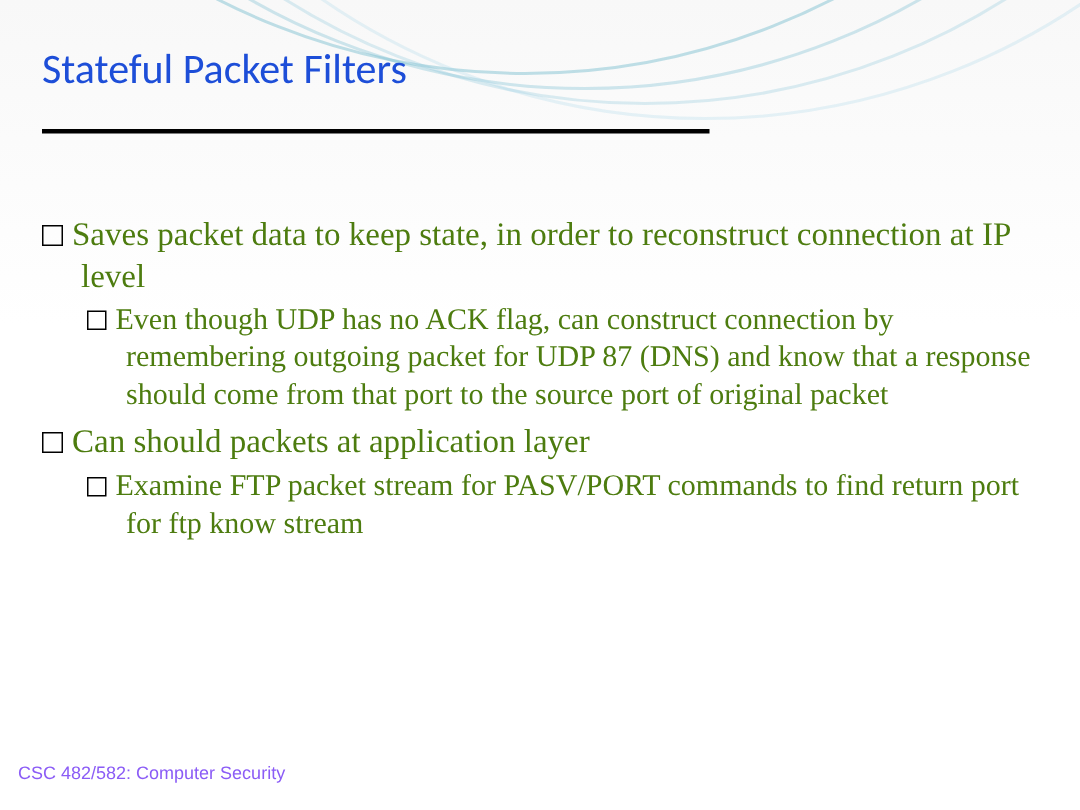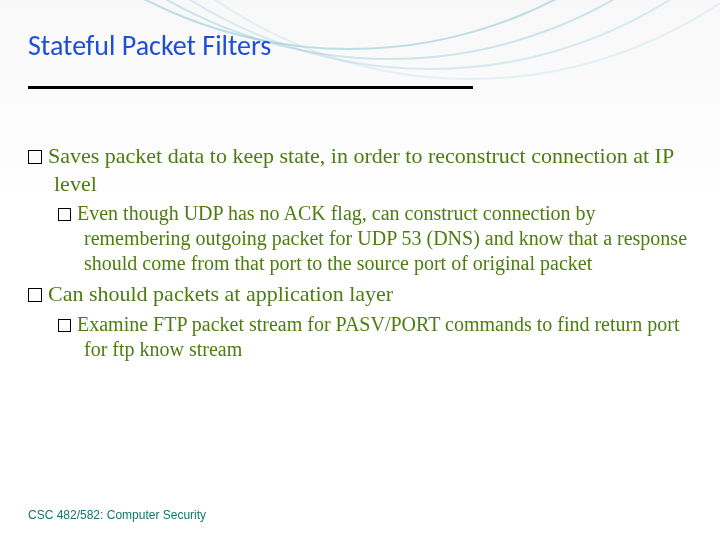--- a/index.html
+++ b/index.html
@@ -77,45 +77,45 @@
     margin-right: 6px;
     vertical-align: -1px;
   }
   .bullet-box.small {
     width: 13px;
     height: 13px;
   }
   .footer {
     position: absolute;
     bottom: 18px;
-    left: 28px;
+    left: 12px;
     font-size: 12px;
     font-family: Arial, sans-serif;
-    color: #0f766e;
+    color: #8b5cf6;
   }
 </style>
 </head>
 <body>
 
 <div class="wave-container">
   <div class="wave wave1"></div>
   <div class="wave wave2"></div>
   <div class="wave wave3"></div>
   <div class="wave wave4"></div>
 </div>
 
 <div class="title">Stateful Packet Filters</div>
 <div class="title-rule"></div>
 
 <div class="content">
   <div class="b1">
     <span class="bullet-box"></span><span>Saves packet data to keep state, in order to reconstruct connection at IP level</span>
   </div>
   <div class="b2">
-    <span class="bullet-box small"></span><span>Even though UDP has no ACK flag, can construct connection by remembering outgoing packet for UDP 53 (DNS) and know that a response should come from that port to the source port of original packet</span>
+    <span class="bullet-box small"></span><span>Even though UDP has no ACK flag, can construct connection by remembering outgoing packet for UDP 87 (DNS) and know that a response should come from that port to the source port of original packet</span>
   </div>
   <div class="b1">
     <span class="bullet-box"></span><span>Can should packets at application layer</span>
   </div>
   <div class="b2">
     <span class="bullet-box small"></span><span>Examine FTP packet stream for PASV/PORT commands to find return port for ftp know stream</span>
   </div>
 </div>
 
 <div class="footer">CSC 482/582: Computer Security</div>

